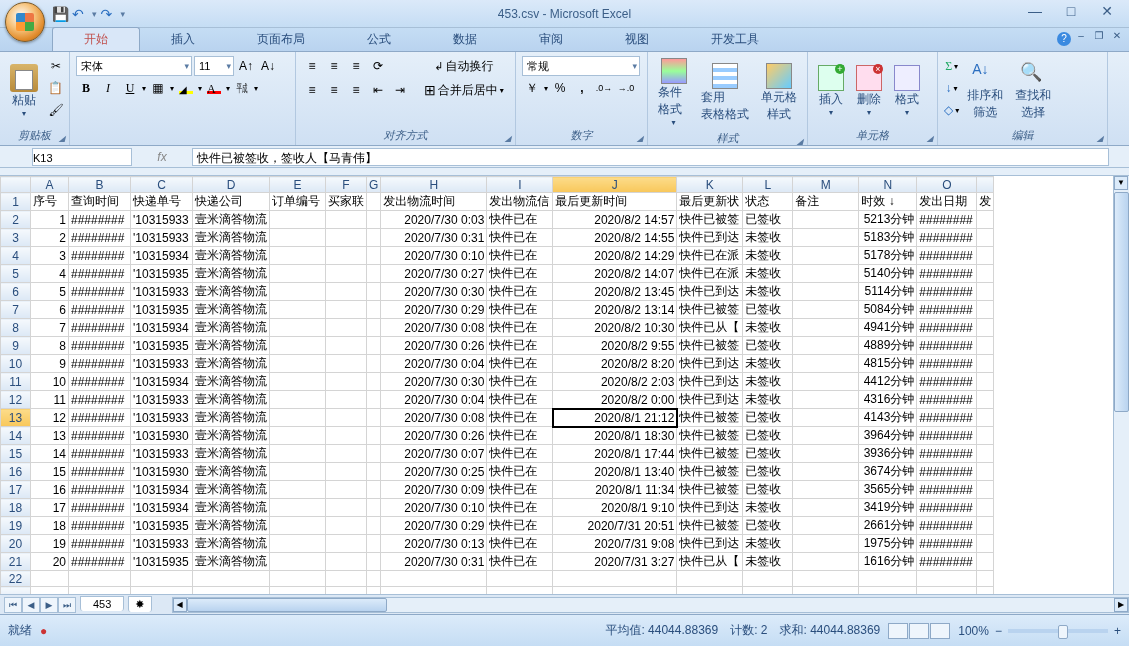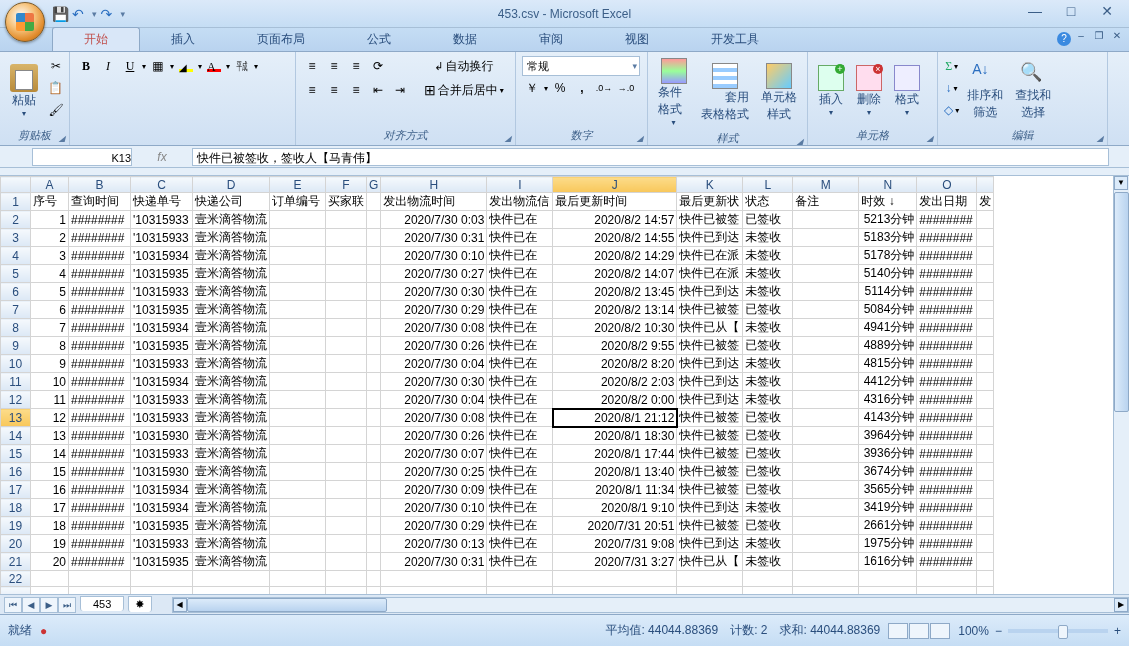--- a/index.html
+++ b/index.html
@@ -75,21 +75,21 @@
 .i-sigma::before { content: "Σ"; font-family: serif; color: #2a6; }
 .i-fill2::before { content: "↓"; color: #2a6ec0; }
 .i-clear::before { content: "◇"; color: #2a6ec0; }
 .i-sort { width: 26px; height: 26px; }
 .i-sort::before { content: "A↓"; font-size: 14px; color: #2a6ec0; }
 .i-find { width: 26px; height: 26px; }
 .i-find::before { content: "🔍"; font-size: 18px; }
 
 
 .fbar { height: 22px; background: #e5eff9; border-bottom: 1px solid #a7bfd7; display: flex; align-items: center; }
-.namebox { width: 100px; height: 18px; margin-left: 32px; border: 1px solid #a7bfd7; background: #fff; text-align: right; line-height: 18px; font-size: 11px; }
+.namebox { width: 100px; height: 18px; margin-left: 32px; border: 1px solid #a7bfd7; background: #fff; text-align: left; line-height: 18px; font-size: 11px; }
 .fbar-btns { width: 60px; display: flex; justify-content: center; gap: 6px; }
 .fbar-btns span { color: #888; font-style: italic; }
 .fbar-input { flex: 1; border: 1px solid #a7bfd7; background: #fff; height: 18px; line-height: 18px; padding: 0 4px; font-size: 12px; margin-right: 20px; }
 
 
 .hdr-gap { height: 8px; background: #e5eff9; border-bottom: 1px solid #a7bfd7; }
 
 
 .grid-wrap { position: relative; overflow: hidden; height: 418px; background: #fff; }
 table.sheet { border-collapse: collapse; table-layout: fixed; }
@@ -176,20 +176,26 @@
         <div class="sm-btn i-cut"></div>
         <div class="sm-btn i-copy"></div>
         <div class="sm-btn i-brush"></div>
       </div>
     </div>
     <div class="group-label">剪贴板</div>
   </div>
 
   <div class="group" style="width:226px">
     <div class="group-body vcol">
+      <div class="hrow">
+        <div class="combo" style="width:116px">宋体</div>
+        <div class="combo" style="width:40px">11</div>
+        <div class="sm-btn">A↑</div>
+        <div class="sm-btn">A↓</div>
+      </div>
       <div class="hrow">
         <div class="sm-btn i-bold"></div>
         <div class="sm-btn i-italic"></div>
         <div class="sm-btn i-under"></div>
         <span style="font-size:8px">▾</span>
         <div class="sm-btn i-border"></div>
         <span style="font-size:8px">▾</span>
         <div class="sm-btn">
             <div class="i-fill"></div>
           </div>
@@ -253,21 +259,21 @@
 
   <div class="group" style="width:160px">
     <div class="group-body">
       <div class="big-btn">
           <div class="i-cf"></div>
           <span>条件格式</span>
           <span style="font-size:8px">▾</span>
         </div>
       <div class="big-btn">
           <div class="i-fmt-tbl"></div>
-          <span style="white-space:pre;text-align:right">套用
+          <span style="white-space:pre;text-align:left">套用
 表格格式</span>
         </div>
       <div class="big-btn">
           <div class="i-cell-style"></div>
           <span style="white-space:pre;text-align:center">单元格
 样式</span>
         </div>
     </div>
     <div class="group-label">样式</div>
   </div>

